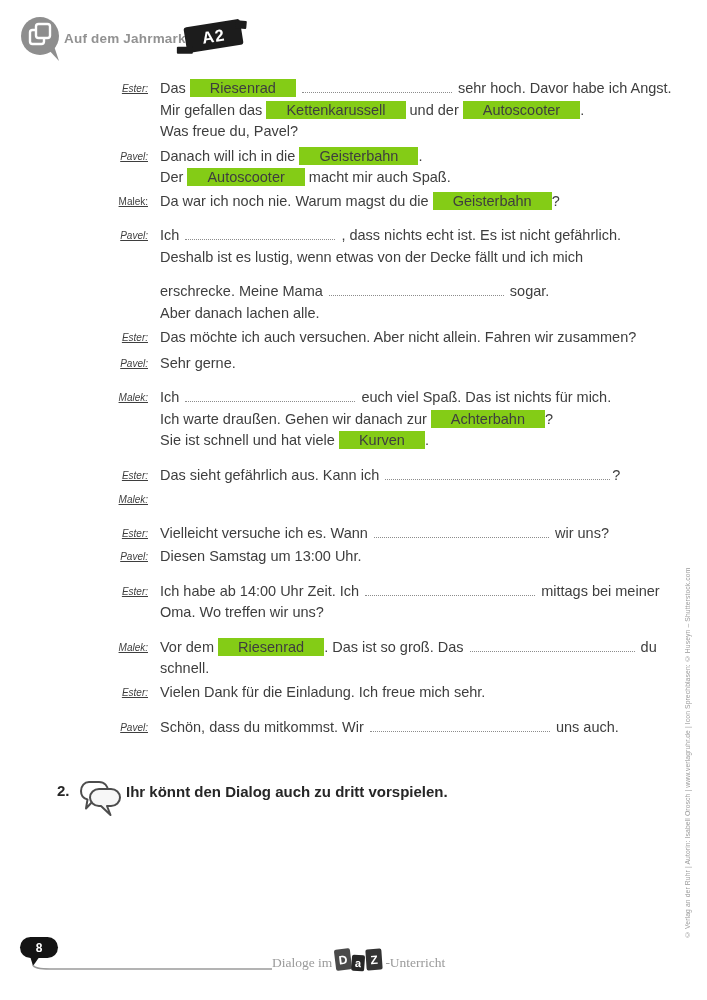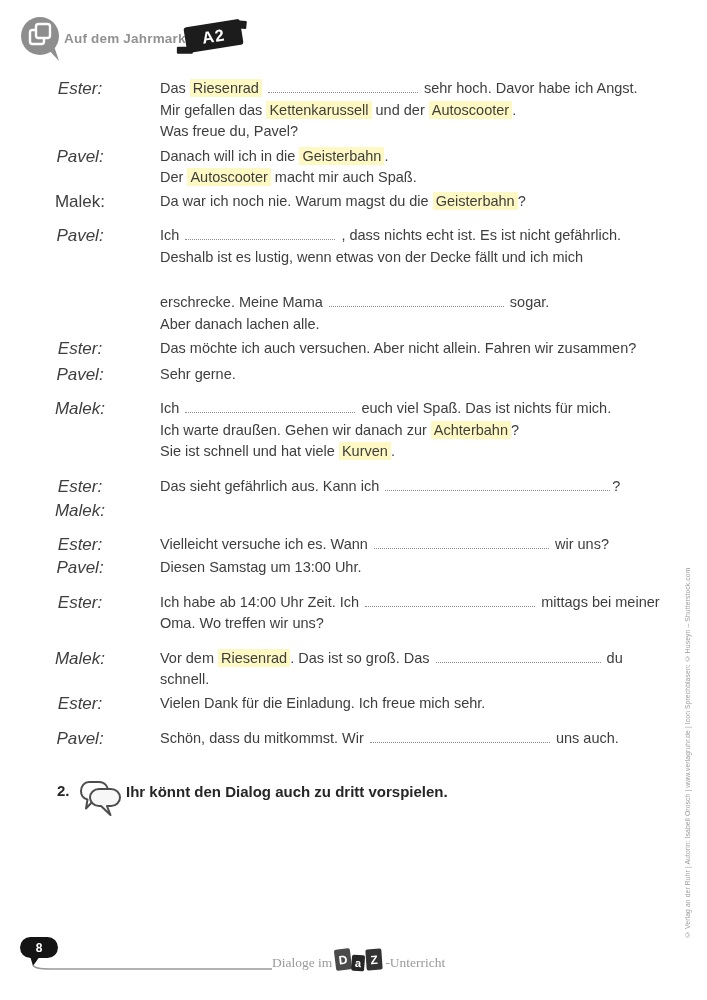--- a/index.html
+++ b/index.html
@@ -25,28 +25,28 @@
   }
   .badge::after{
     content:"";position:absolute;right:-6px;top:2px;width:11px;height:8px;
     background:#1c1c1c;transform:rotate(14deg);border-radius:1px;
   }
   .badge span{color:#fff;font-weight:bold;font-size:16.5px;letter-spacing:1px;}
   
   .dialog{position:absolute;left:12px;top:78px;width:660px;}
   .turn{display:flex;}
   .speaker{
-    width:136px;flex:0 0 136px;text-align:center;font-style:italic;
-    font-size:17px;line-height:21.5px;
+    width:136px;flex:0 0 136px;text-align:right;font-style:italic;
+    font-size:10px;line-height:21.5px;text-decoration:underline;
   }
   .speaker.upright{font-style:normal;}
   .lines{margin-left:12px;}
   .line{font-size:14.5px;line-height:21.5px;white-space:nowrap;}
-  .line.spacer{margin-top:24px;}
-  .hl{background:#fef9c3;padding:1px 3px;}
+  .line.spacer{margin-top:13px;}
+  .hl{background:#84cc16;padding:1px 20px;}
   .blank{
     display:inline-block;height:12px;border-bottom:1.5px dotted #8c8c8c;
     margin:0 2px;
   }
   
   .task{position:absolute;left:57px;top:779px;display:flex;align-items:flex-start;}
   .task-num{font-weight:bold;font-size:15px;color:#262626;width:20px;padding-top:3px;}
   .task-icon{width:46px;margin-right:3px;}
   .task-text{font-weight:bold;font-size:15px;color:#262626;line-height:22.5px;padding-top:2px;}
   

